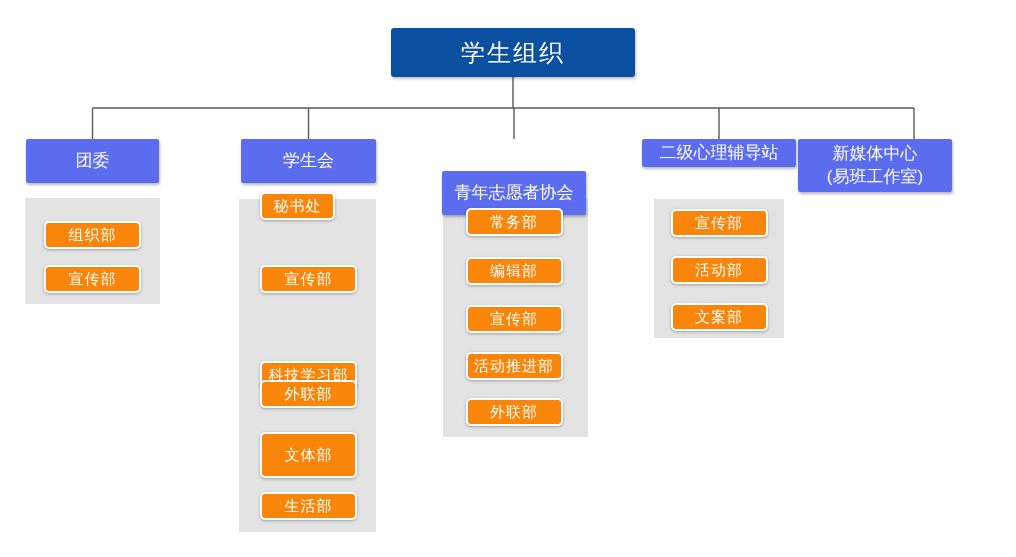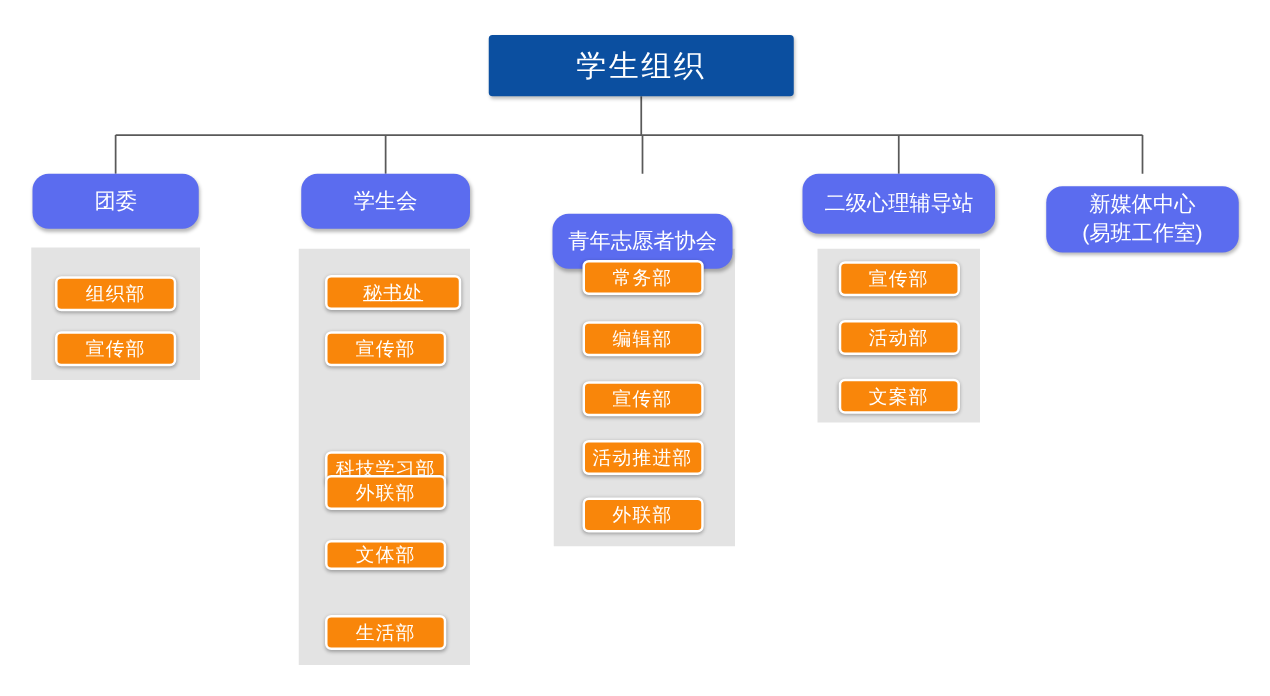--- a/index.html
+++ b/index.html
@@ -5,21 +5,21 @@
   html,body{margin:0;padding:0;background:#ffffff;}
   body{width:1016px;height:557px;position:relative;overflow:hidden;
        font-family:"Liberation Sans","DejaVu Sans",sans-serif;}
   #chart{position:absolute;left:0;top:0;width:1016px;height:557px;}
   #connectors{position:absolute;left:0;top:0;width:1016px;height:557px;z-index:0;}
   .node{position:absolute;display:flex;align-items:center;justify-content:center;
         box-sizing:border-box;color:#ffffff;text-align:center;z-index:2;}
   .root-node{background:var(--root-bg);border-radius:3px;
              font-size:24px;font-weight:400;letter-spacing:2px;
              box-shadow:1px 2px 3px rgba(0,0,0,0.25);}
-  .branch-node{background:var(--branch-bg);border-radius:13px;
+  .branch-node{background:var(--branch-bg);border-radius:2px;
                font-size:17px;font-weight:500;white-space:pre-line;line-height:1.35;
                box-shadow:1px 2px 3px rgba(0,0,0,0.28);}
   .dept-container{position:absolute;background:var(--container-bg);z-index:1;}
   .dept-node{background:var(--dept-bg);border:2.5px solid #ffffff;border-radius:5px;
              font-size:15px;font-weight:500;letter-spacing:1px;
              box-shadow:0 1px 3px rgba(0,0,0,0.30);}
   line.connector{stroke:var(--line-color);stroke-width:1.4;}
 </style>
 </head>
 <body>
@@ -35,33 +35,33 @@
       <line x1="914" y1="108" x2="914" y2="139" class="connector"></line>
     </svg>
   <div class="node root-node" id="root-node" style="left: 391px; top: 28px; width: 244px; height: 49px;">学生组织</div>
 
 <div class="node branch-node" style="left: 26px; top: 139px; width: 133px; height: 44px;">团委</div>
     <div class="dept-container" style="left: 25px; top: 198px; width: 135px; height: 106px;"></div>
     <div class="node dept-node" style="left: 44px; top: 221px; width: 97px; height: 28px;">组织部</div>
     <div class="node dept-node" style="left: 44px; top: 265px; width: 97px; height: 28px;">宣传部</div>
     <div class="node branch-node" style="left: 241px; top: 139px; width: 135px; height: 44px;">学生会</div>
     <div class="dept-container" style="left: 239px; top: 199px; width: 137px; height: 333px;"></div>
-    <div class="node dept-node" style="left: 260px; top: 220px; width: 109px; height: 28px; text-decoration: underline;">秘书处</div>
+    <div class="node dept-node" style="left: 260px; top: 192px; width: 75px; height: 28px;">秘书处</div>
     <div class="node dept-node" style="left: 260px; top: 265px; width: 97px; height: 28px;">宣传部</div>
     <div class="node dept-node" style="left: 260px; top: 321px; width: 97px; height: 28px; margin-top: 40px;">科技学习部</div>
     <div class="node dept-node" style="left: 260px; top: 380px; width: 97px; height: 28px;">外联部</div>
-    <div class="node dept-node" style="left: 260px; top: 432px; width: 97px; height: 24px;">文体部</div>
+    <div class="node dept-node" style="left: 260px; top: 432px; width: 97px; height: 46px;">文体部</div>
     <div class="node dept-node" style="left: 260px; top: 492px; width: 97px; height: 28px;">生活部</div>
     <div class="node branch-node" style="left: 442px; top: 139px; width: 144px; height: 44px; margin-top: 32px;">青年志愿者协会</div>
     <div class="dept-container" style="left: 443px; top: 199px; width: 145px; height: 238px;"></div>
     <div class="node dept-node" style="left: 465.5px; top: 208px; width: 97px; height: 28px;">常务部</div>
     <div class="node dept-node" style="left: 465.5px; top: 257px; width: 97px; height: 28px;">编辑部</div>
     <div class="node dept-node" style="left: 465.5px; top: 305px; width: 97px; height: 28px;">宣传部</div>
     <div class="node dept-node" style="left: 465.5px; top: 352px; width: 97px; height: 28px;">活动推进部</div>
     <div class="node dept-node" style="left: 465.5px; top: 398px; width: 97px; height: 28px;">外联部</div>
-    <div class="node branch-node" style="left: 642px; top: 139px; width: 154px; height: 48px;">二级心理辅导站</div>
+    <div class="node branch-node" style="left: 642px; top: 139px; width: 154px; height: 28px;">二级心理辅导站</div>
     <div class="dept-container" style="left: 654px; top: 199px; width: 130px; height: 139px;"></div>
     <div class="node dept-node" style="left: 670.5px; top: 209px; width: 97px; height: 28px;">宣传部</div>
     <div class="node dept-node" style="left: 670.5px; top: 256px; width: 97px; height: 28px;">活动部</div>
     <div class="node dept-node" style="left: 670.5px; top: 303px; width: 97px; height: 28px;">文案部</div>
-    <div class="node branch-node" style="left: 837px; top: 139px; width: 154px; height: 53px; margin-top: 10px;">新媒体中心
+    <div class="node branch-node" style="left: 798px; top: 139px; width: 154px; height: 53px;">新媒体中心
 (易班工作室)</div>
   </div>
 
 </body></html>

